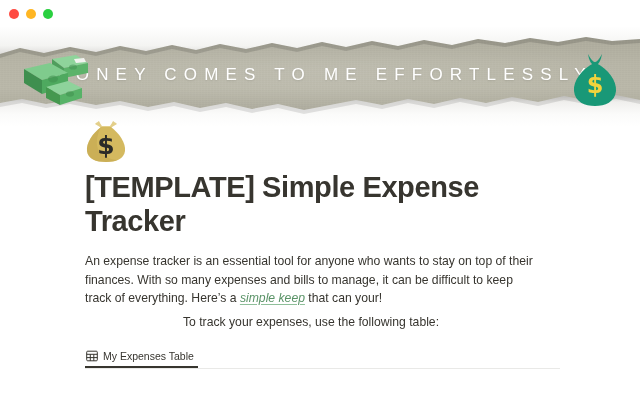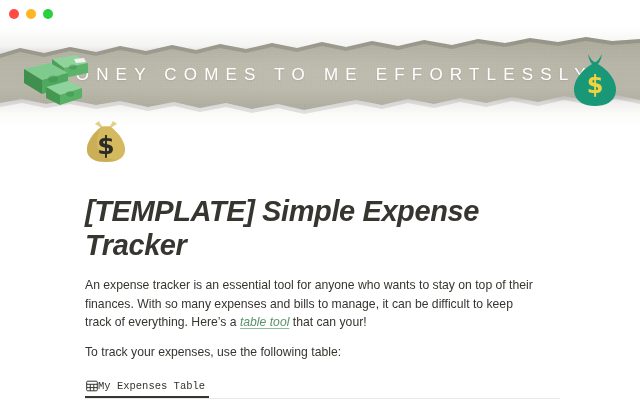--- a/index.html
+++ b/index.html
@@ -123,37 +123,36 @@
     position: absolute;
     top: 126px; left: 0;
     width: 640px;
     height: 274px;
     background: #ffffff;
     z-index: 10;
     padding: 0 85px;
   }
 
   .page-title {
-    margin-top: 68px;
+    margin-top: 44px;
     font-size: 29px;
     line-height: 34px;
     font-weight: 700;
     letter-spacing: -0.4px;
     color: #37352f;
-    font-style: italic;
   }
 
   .para {
     margin-top: 14px;
     font-size: 12.2px;
     line-height: 18.5px;
     color: #37352f;
     max-width: 452px;
   }
-  .para.second { margin-top: 11px; }
+  .para.second { margin-top: 5px; text-align: center; }
 
   .link {
     color: #5a9367;
     font-style: italic;
     text-decoration: underline;
     text-decoration-color: #8fbf9a;
     text-underline-offset: 1.5px;
     cursor: pointer;
   }
 
@@ -161,27 +160,27 @@
   .tabrow {
     position: relative;
     margin-top: 16px;
     height: 22px;
     border-bottom: 1px solid #e9e9e7;
     width: 475px;
   }
   .tab {
     display: inline-flex;
     align-items: center;
+    gap: 5px;
     height: 21px;
     font-size: 10.5px;
     color: #37352f;
     border-bottom: 2px solid #37352f;
     padding: 0 4px 2px 1px;
     cursor: pointer;
-    font-family: Liberation Mono, monospace;
   }
   .tab-icon { width: 12px; height: 12px; display: block; flex: none; }
 </style>
 </head>
 <body>
 
 <div class="window">
 
   <div class="titlebar">
     <div class="dots">
@@ -261,21 +260,21 @@
       <path d="M19,10 C11,16 4,26 5,34 C6,42 14,45 24,45 C34,45 42,42 43,34 C44,26 37,16 29,10 Z" fill="#d4b95f"></path>
       <path d="M19,10 C11,16 4,26 5,34 C6,42 14,45 24,45 C28,45 32,44.5 35,43 C25,42 16,37 15,28 C14.4,21 16.5,14.5 19,10 Z" fill="#c2a84f" opacity=".55"></path>
       <text x="24" y="37" font-family="DejaVu Sans, sans-serif" font-size="25" font-weight="700" fill="#2b2b28" text-anchor="middle">$</text>
     </svg>
   </div>
 
   <div class="content">
 
     <h1 class="page-title">[TEMPLATE] Simple Expense Tracker</h1>
 
-    <p class="para"><span>An expense tracker is an essential tool for anyone who wants to stay on top of their finances. With so many expenses and bills to manage, it can be difficult to keep track of everything. Here’s a </span><span class="link">table tool</span><span> that can your!</span></p>
+    <p class="para"><span>An expense tracker is an essential tool for anyone who wants to stay on top of their finances. With so many expenses and bills to manage, it can be difficult to keep track of everything. Here’s a </span><span class="link">simple keep</span><span> that can your!</span></p>
 
     <p class="para second">To track your expenses, use the following table:</p>
 
     <div class="tabrow">
       <div class="tab">
         <span class="tab-icon">
           <svg viewBox="0 0 12 12" aria-hidden="true">
             <rect x="0.7" y="1.2" width="10.6" height="9.6" rx="1" fill="none" stroke="#37352f" stroke-width="1"></rect>
             <line x1="0.7" y1="4.3" x2="11.3" y2="4.3" stroke="#37352f" stroke-width="1"></line>
             <line x1="0.7" y1="7.6" x2="11.3" y2="7.6" stroke="#37352f" stroke-width="1"></line>

